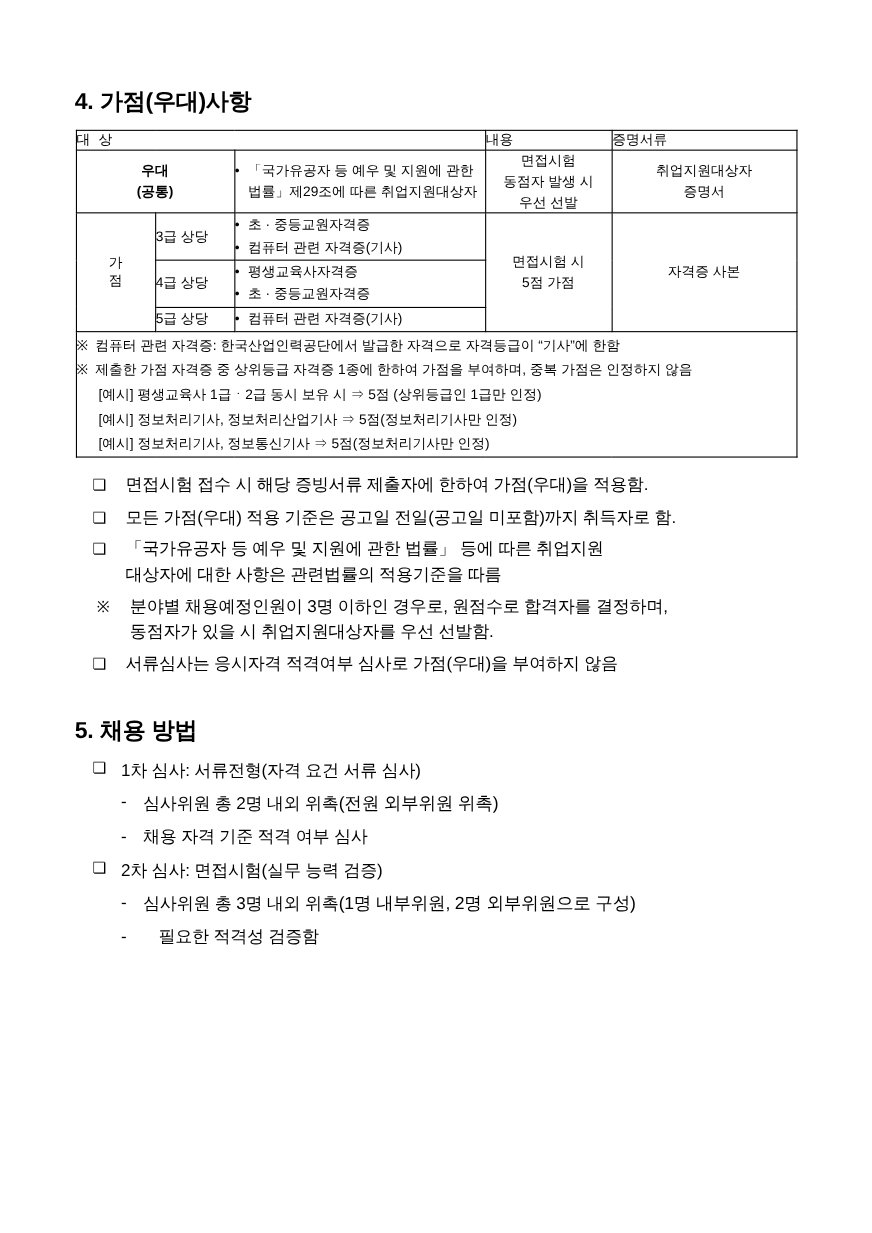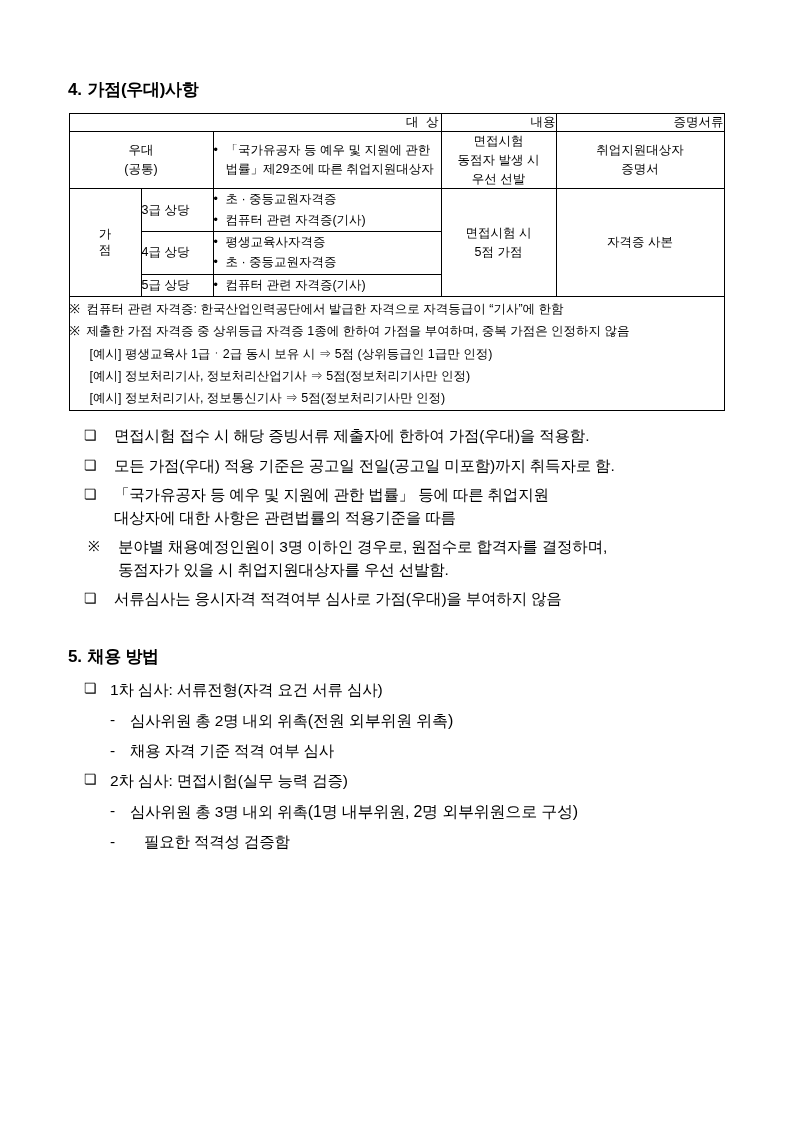--- a/index.html
+++ b/index.html
@@ -15,21 +15,21 @@
     position: relative;
     overflow: hidden;
   }
   .page {
     box-sizing: border-box;
     width: 793px;
     height: 1121px;
     padding: 78px 62px 40px 62px;
   }
   .section-heading {
-    font-size: 17px;
+    font-size: 21px;
     font-weight: bold;
     letter-spacing: -0.3px;
     margin: 0 0 12px 6px;
   }
   .section-heading .num {
     display: inline-block;
     margin-right: 6px;
   }
   
   table.benefits {
@@ -39,36 +39,36 @@
     table-layout: fixed;
   }
   table.benefits td, table.benefits th {
     border: 1px solid #000000;
     padding: 0;
     vertical-align: middle;
     font-size: 12.5px;
     font-weight: normal;
   }
   .th-cell {
-    text-align: right;
+    text-align: left;
     font-weight: bold;
     font-size: 14px;
     padding: 6px 0;
     letter-spacing: 2px;
   }
   .th-cell.narrow {
     letter-spacing: 0;
   }
   .cell-center {
     text-align: center;
     padding: 8px 4px;
     line-height: 1.5;
   }
   .cell-center.bold {
-    font-weight: normal;
+    font-weight: bold;
   }
   .cell-list {
     padding: 8px 10px;
     line-height: 1.55;
   }
   .cell-list .li {
     position: relative;
     padding-left: 12px;
     margin: 1px 0;
   }

